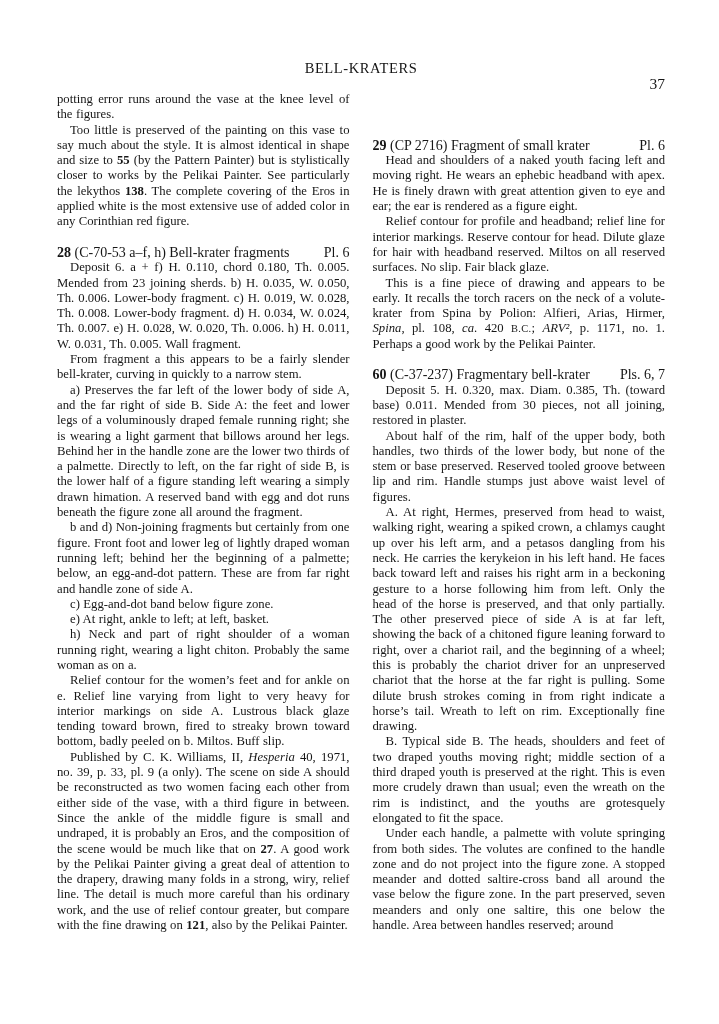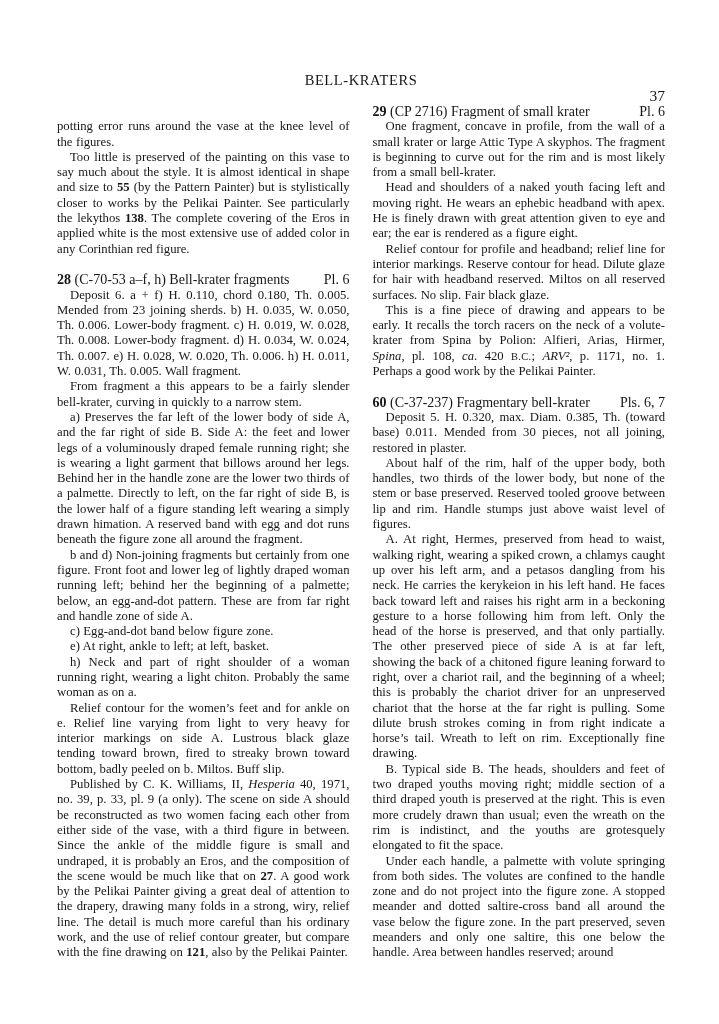--- a/index.html
+++ b/index.html
@@ -9,21 +9,21 @@
     height: 1024px;
     background: #ffffff;
     font-family: "Liberation Serif", serif;
     color: #161616;
     overflow: hidden;
     margin: 0 auto;
   }
   .content {
     position: absolute;
     left: 57px;
-    top: 72px;
+    top: 60px;
     width: 608px;
   }
   .running-header {
     position: relative;
     height: 18px;
     margin-bottom: 14px;
   }
   .header-title {
     position: absolute;
     left: 0; right: 0;
@@ -95,21 +95,20 @@
           <p class="indent">e) At right, ankle to left; at left, basket.</p>
           <p class="indent">h) Neck and part of right shoulder of a woman running right, wearing a light chiton. Probably the same woman as on a.</p>
           <p class="indent">Relief contour for the women’s feet and for ankle on e. Relief line varying from light to very heavy for interior markings on side A. Lustrous black glaze tending toward brown, fired to streaky brown toward bottom, badly peeled on b. Miltos. Buff slip.</p>
           <p class="indent">Published by C. K. Williams, II, <i>Hesperia</i> 40, 1971, no. 39, p. 33, pl. 9 (a only). The scene on side A should be reconstructed as two women facing each other from either side of the vase, with a third figure in between. Since the ankle of the middle figure is small and undraped, it is probably an Eros, and the composition of the scene would be much like that on <b>27</b>. A good work by the Pelikai Painter giving a great deal of attention to the drapery, drawing many folds in a strong, wiry, relief line. The detail is much more careful than his ordinary work, and the use of relief contour greater, but compare with the fine drawing on <b>121</b>, also by the Pelikai Painter.</p>
         </div>
       <div class="column">
           <div class="entry-heading">
             <span class="entry-main"><span class="entry-num">29</span> (CP 2716) Fragment of small krater</span>
             <span class="entry-plate">Pl. 6</span>
           </div>
-          <p class="indent">One fragment, concave in profile, from the wall of a small krater or large Attic Type A skyphos. The fragment is beginning to curve out for the rim and is most likely from a small bell-krater.</p>
           <p class="indent">Head and shoulders of a naked youth facing left and moving right. He wears an ephebic headband with apex. He is finely drawn with great attention given to eye and ear; the ear is rendered as a figure eight.</p>
           <p class="indent">Relief contour for profile and headband; relief line for interior markings. Reserve contour for head. Dilute glaze for hair with headband reserved. Miltos on all reserved surfaces. No slip. Fair black glaze.</p>
           <p class="indent">This is a fine piece of drawing and appears to be early. It recalls the torch racers on the neck of a volute-krater from Spina by Polion: Alfieri, Arias, Hirmer, <i>Spina</i>, pl. 108, <i>ca</i>. 420 <span class="sc">B.C.</span>; <i>ARV²</i>, p. 1171, no. 1. Perhaps a good work by the Pelikai Painter.</p>
           <div class="entry-heading space-before">
             <span class="entry-main"><span class="entry-num">60</span> (C-37-237) Fragmentary bell-krater</span>
             <span class="entry-plate">Pls. 6, 7</span>
           </div>
           <p class="indent">Deposit 5. H. 0.320, max. Diam. 0.385, Th. (toward base) 0.011. Mended from 30 pieces, not all joining, restored in plaster.</p>
           <p class="indent">About half of the rim, half of the upper body, both handles, two thirds of the lower body, but none of the stem or base preserved. Reserved tooled groove between lip and rim. Handle stumps just above waist level of figures.</p>
           <p class="indent">A. At right, Hermes, preserved from head to waist, walking right, wearing a spiked crown, a chlamys caught up over his left arm, and a petasos dangling from his neck. He carries the kerykeion in his left hand. He faces back toward left and raises his right arm in a beckoning gesture to a horse following him from left. Only the head of the horse is preserved, and that only partially. The other preserved piece of side A is at far left, showing the back of a chitoned figure leaning forward to right, over a chariot rail, and the beginning of a wheel; this is probably the chariot driver for an unpreserved chariot that the horse at the far right is pulling. Some dilute brush strokes coming in from right indicate a horse’s tail. Wreath to left on rim. Exceptionally fine drawing.</p>

